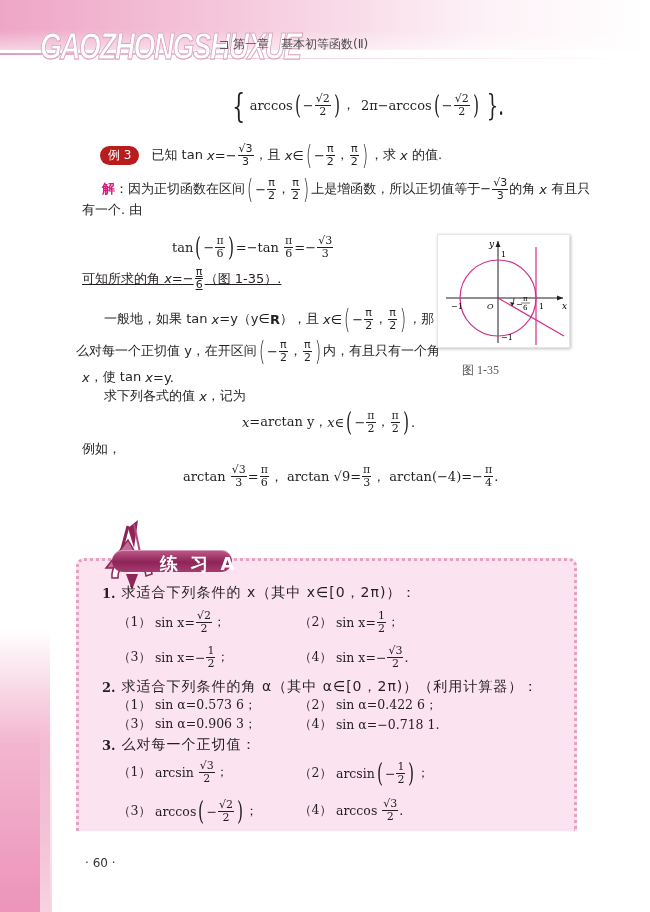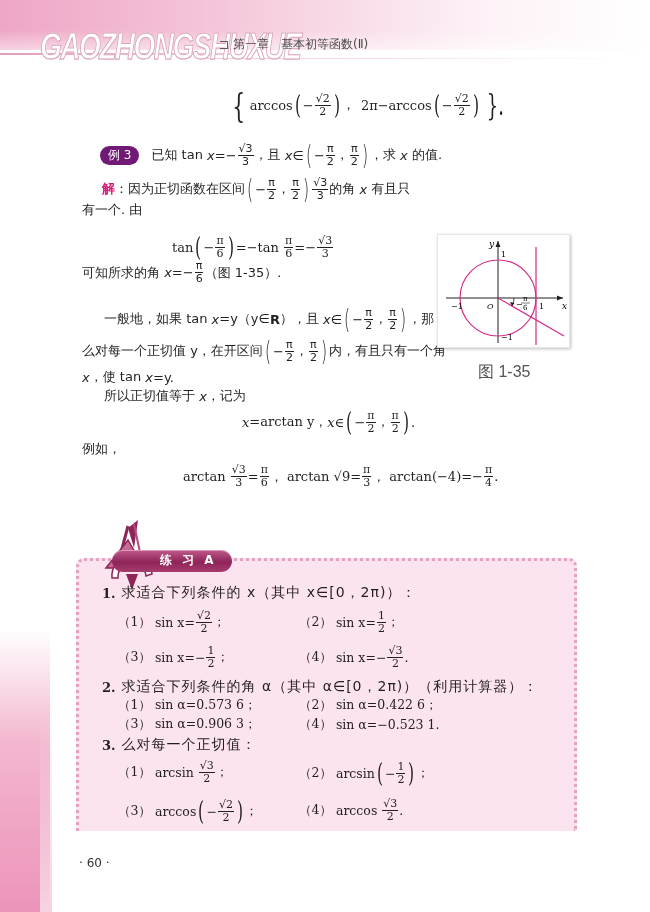--- a/index.html
+++ b/index.html
@@ -55,55 +55,55 @@
   .line { position: absolute; white-space: nowrap; display: flex; align-items: center; }
   .frac { display: inline-flex; flex-direction: column; align-items: center; vertical-align: middle; font-size: 11px; line-height: 12px; margin: 0 1px; }
   .frac .num { border-bottom: 1px solid #231f20; padding: 0 1px; }
   .frac .den { padding: 0 1px; }
   .paren { font-size: 26px; line-height: 26px; font-weight: 200; transform: scaleX(0.6); display: inline-block; }
   .brace { font-size: 34px; line-height: 34px; transform: scaleX(0.6); display: inline-block; font-weight: 200; }
   .it { font-style: italic; }
   .cjk { font-family: "DejaVu Sans", sans-serif; }
 
   .example-badge {
-    display: inline-block; background: #701a75; color: #fff; border-radius: 10px;
+    display: inline-block; background: #b91c1c; color: #fff; border-radius: 10px;
     padding: 1px 8px; font-size: 12px; margin-right: 12px; font-family: "DejaVu Sans", sans-serif;
   }
   .solution-label { color: #d7197a; font-weight: bold; font-family: "DejaVu Sans", sans-serif; }
 
   
   .figure-box {
     position: absolute; left: 437px; top: 234px; width: 133px; height: 114px;
     background: #fff; border: 1px solid #e6e6e6; box-shadow: 1px 1px 3px rgba(0,0,0,0.25);
   }
-  .figure-caption { position: absolute; left: 478px; top: 362px; font-size: 16px; color: #555; font-family: Liberation Sans, sans-serif; }
+  .figure-caption { position: absolute; left: 462px; top: 362px; font-size: 12px; color: #555; font-family: Liberation Serif, serif; }
 
   
   .practice-box {
     position: absolute; left: 76px; top: 558px; width: 501px; height: 273px;
     background: #fbe3ef;
     border: 3px dotted #e6a3c1; border-bottom: none;
     border-radius: 8px 8px 0 0;
   }
   .practice-tab {
     position: absolute; left: 112px; top: 550px; width: 120px; height: 22px;
     border-radius: 11px; background: linear-gradient(to bottom, #c15a8c 0%, #8e2458 55%, #a63b6e 100%);
     box-shadow: inset 0 1px 0 rgba(255,255,255,0.4);
   }
   .practice-tab-label {
-    position: absolute; left: 160px; top: 552px; color: #fff; font-size: 12px; font-weight: bold;
+    position: absolute; left: 160px; top: 552px; color: #fff; font-size: 18px; font-weight: bold;
     font-family: "DejaVu Sans", sans-serif; letter-spacing: 3px;
   }
   .practice-emblem { position: absolute; left: 98px; top: 518px; width: 62px; height: 72px; }
 
   .q-num { font-weight: bold; font-family: "DejaVu Serif", serif; margin-right: 6px; }
   .q-text { font-family: "DejaVu Sans", sans-serif; font-size: 14px; letter-spacing: 1px; }
   .sub { font-size: 12.5px; }
 
-  .page-num { position: absolute; left: 79px; top: 856px; font-family: "DejaVu Sans", sans-serif; font-size: 12px; color: #333; }
+  .page-num { position: absolute; left: 85px; top: 856px; font-family: "DejaVu Sans", sans-serif; font-size: 12px; color: #333; }
 </style>
 </head>
 <body>
 
 <div class="header-band"></div>
 <div class="header-line"></div>
 <div class="header-line2"></div>
 <div class="logo-text">GAOZHONGSHUXUE</div>
 <div class="chapter-title">
   <span class="chapter-marker"></span>
@@ -173,20 +173,21 @@
   <span class="frac">
       <span class="num">π</span>
       <span class="den">2</span>
     </span>
   <span>，</span>
   <span class="frac">
       <span class="num">π</span>
       <span class="den">2</span>
     </span>
   <span class="paren">)</span>
+  <span>上是增函数，所以正切值等于−</span>
   <span class="frac">
       <span class="num">√3</span>
       <span class="den">3</span>
     </span>
   <span>的角</span>&nbsp;
   <span class="it">x</span>&nbsp;
   <span>有且只</span>
 </div>
 <div class="line cjk" style="left:82px; top:201px; font-size:13px;">
   <span>有一个. 由</span>
@@ -206,21 +207,21 @@
       <span class="num">π</span>
       <span class="den">6</span>
     </span>
   <span>=−</span>
   <span class="frac">
       <span class="num">√3</span>
       <span class="den">3</span>
     </span>
 </div>
 
-<div class="line cjk" style="left:82px; top:260px; font-size:13px;">
+<div class="line cjk" style="left:82px; top:266px; font-size:13px;text-decoration:underline;">
   <span>可知所求的角</span>&nbsp;
   <span class="it">x</span>
   <span>=−</span>
   <span class="frac">
       <span class="num">π</span>
       <span class="den">6</span>
     </span>
   <span>（图 1-35）.</span>
 </div>
 
@@ -239,21 +240,21 @@
       <span class="den">2</span>
     </span>
   <span>，</span>
   <span class="frac">
       <span class="num">π</span>
       <span class="den">2</span>
     </span>
   <span class="paren">)</span>
   <span>，那</span>
 </div>
-<div class="line cjk" style="left:82px; top:338px; font-size:13px;">
+<div class="line cjk" style="left:76px; top:338px; font-size:13px;">
   <span>么对每一个正切值 y，在开区间</span>
   <span class="paren">(</span>
   <span>−</span>
   <span class="frac">
       <span class="num">π</span>
       <span class="den">2</span>
     </span>
   <span>，</span>
   <span class="frac">
       <span class="num">π</span>
@@ -262,21 +263,21 @@
   <span class="paren">)</span>
   <span>内，有且只有一个角</span>
 </div>
 <div class="line cjk" style="left:82px; top:368px; font-size:13px;">
   <span class="it">x</span>
   <span>，使 tan</span>&nbsp;
   <span class="it">x</span>
   <span>=y.</span>
 </div>
 <div class="line cjk" style="left:104px; top:387px; font-size:13px;">
-  <span>所以正切值等于</span>&nbsp;
+  <span>求下列各式的值</span>&nbsp;
   <span class="it">x</span>
   <span>，记为</span>
 </div>
 
 <div class="line" style="left:242px; top:409px; font-size:13px;">
   <span class="it">x</span>
   <span>=arctan y，</span>
   <span class="it">x</span>
   <span>∈</span>
   <span class="paren">(</span>
@@ -420,21 +421,21 @@
 <div class="line sub" style="left:299px; top:697px;">
   <span>（2）</span>&nbsp;
   <span>sin α=0.422 6；</span>
 </div>
 <div class="line sub" style="left:118px; top:716px;">
   <span>（3）</span>&nbsp;
   <span>sin α=0.906 3；</span>
 </div>
 <div class="line sub" style="left:299px; top:716px;">
   <span>（4）</span>&nbsp;
-  <span>sin α=−0.523 1.</span>
+  <span>sin α=−0.718 1.</span>
 </div>
 
 <div class="line" style="left:102px; top:736px;">
   <span class="q-num">3.</span>
   <span class="q-text">么对每一个正切值：</span>
 </div>
 <div class="line sub" style="left:118px; top:760px;">
   <span>（1）</span>&nbsp;
   <span>arcsin</span>&nbsp;
   <span class="frac">

